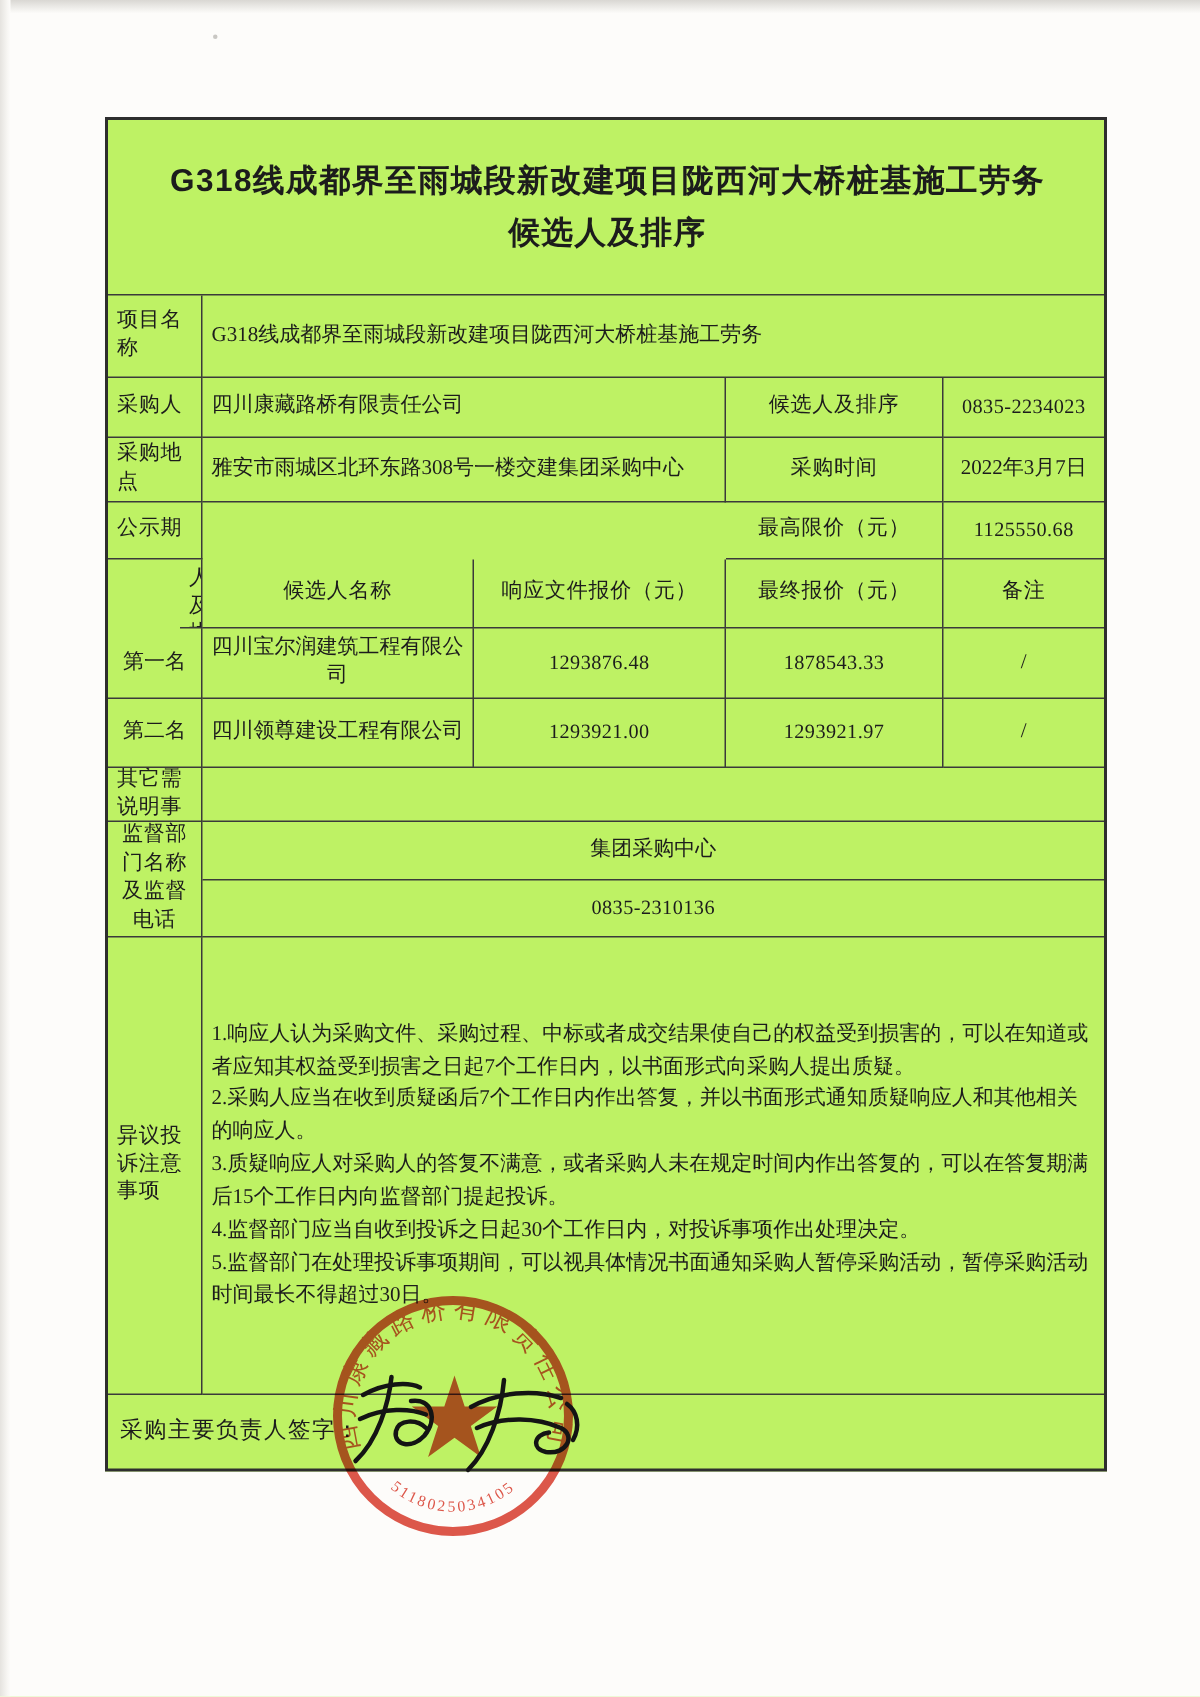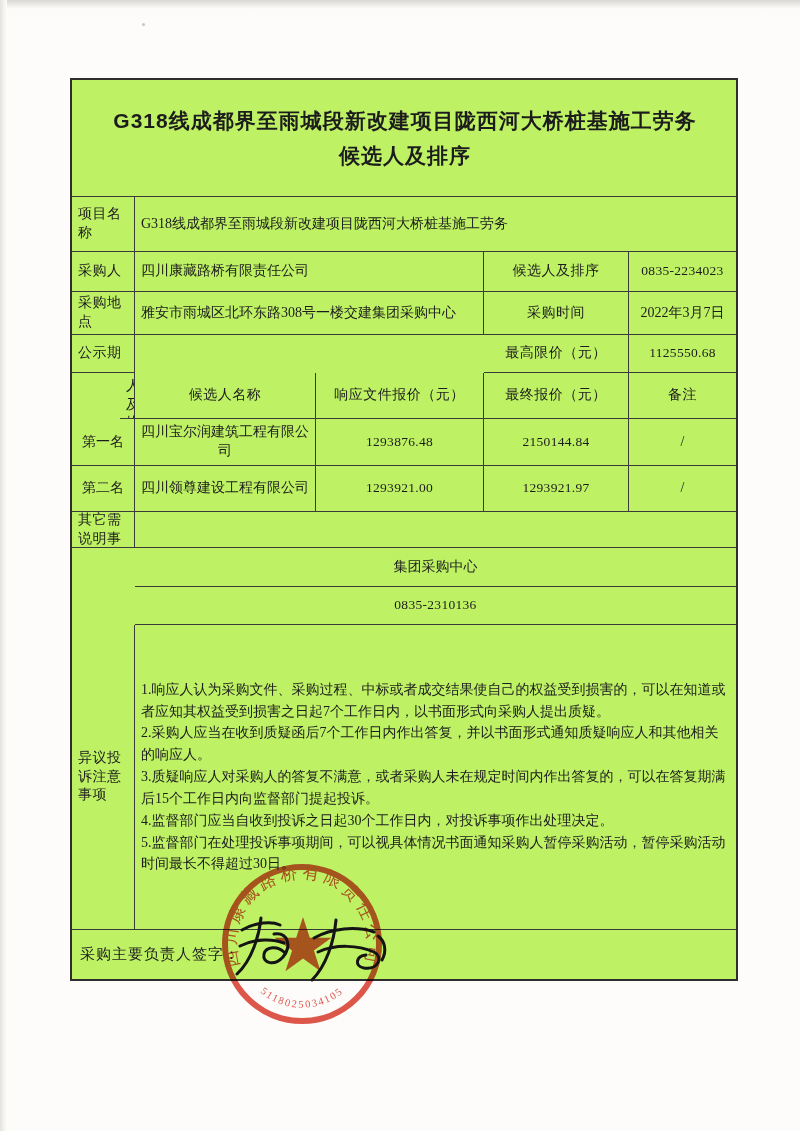--- a/index.html
+++ b/index.html
@@ -88,32 +88,33 @@
 
   <div class="cell label" style="grid-column:1;grid-row:6;margin-left:48px;">候选人及排序</div>
   <div class="cell center label" style="grid-column:2;grid-row:6;">候选人名称</div>
   <div class="cell center label" style="grid-column:3;grid-row:6;">响应文件报价（元）</div>
   <div class="cell center label" style="grid-column:4;grid-row:6;">最终报价（元）</div>
   <div class="cell center label no-r" style="grid-column:5;grid-row:6;">备注</div>
 
   <div class="cell center" style="grid-column:1;grid-row:7;">第一名</div>
   <div class="cell center" style="grid-column:2;grid-row:7;">四川宝尔润建筑工程有限公司</div>
   <div class="cell center num" style="grid-column:3;grid-row:7;">1293876.48</div>
-  <div class="cell center num" style="grid-column:4;grid-row:7;">2150144.84</div>
+  <div class="cell center num" style="grid-column:4;grid-row:7;">1878543.33</div>
   <div class="cell center no-r" style="grid-column:5;grid-row:7;">/</div>
 
   <div class="cell center" style="grid-column:1;grid-row:8;">第二名</div>
   <div class="cell center" style="grid-column:2;grid-row:8;">四川领尊建设工程有限公司</div>
   <div class="cell center num" style="grid-column:3;grid-row:8;">1293921.00</div>
   <div class="cell center num" style="grid-column:4;grid-row:8;">1293921.97</div>
   <div class="cell center no-r" style="grid-column:5;grid-row:8;">/</div>
 
   <div class="cell label" style="grid-column:1;grid-row:9;">其它需说明事</div>
   <div class="cell no-r" style="grid-column:2/6;grid-row:9;"></div>
 
+  <div class="cell label center" style="grid-column:1;grid-row:10/12;">监督部门名称及监督电话</div>
   <div class="cell center no-r" style="grid-column:2/6;grid-row:10;">集团采购中心</div>
   <div class="cell center num no-r" style="grid-column:2/6;grid-row:11;">0835-2310136</div>
 
   <div class="cell label" style="grid-column:1;grid-row:12;">异议投诉注意事项</div>
   <div class="cell notes-cell no-r" style="grid-column:2/6;grid-row:12;">
     <div>
       <p>1.响应人认为采购文件、采购过程、中标或者成交结果使自己的权益受到损害的，可以在知道或者应知其权益受到损害之日起7个工作日内，以书面形式向采购人提出质疑。</p>
       <p>2.采购人应当在收到质疑函后7个工作日内作出答复，并以书面形式通知质疑响应人和其他相关的响应人。</p>
       <p>3.质疑响应人对采购人的答复不满意，或者采购人未在规定时间内作出答复的，可以在答复期满后15个工作日内向监督部门提起投诉。</p>
       <p>4.监督部门应当自收到投诉之日起30个工作日内，对投诉事项作出处理决定。</p>

